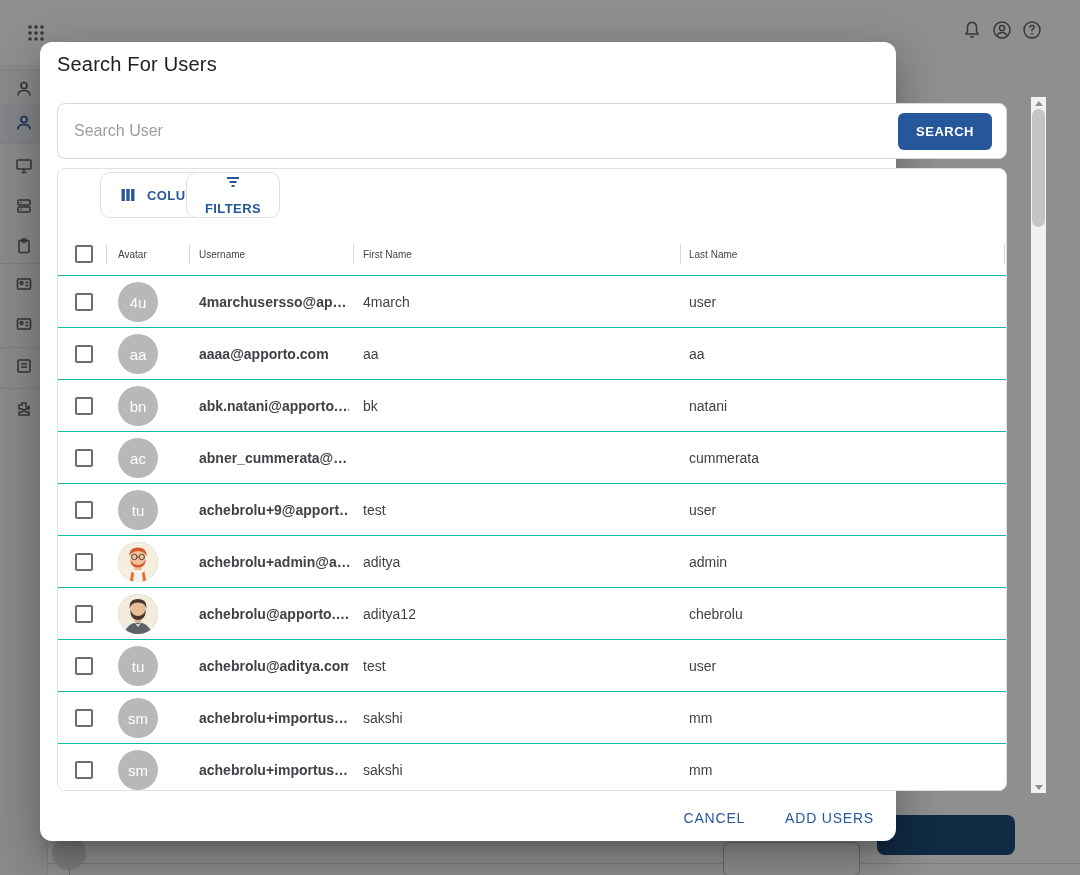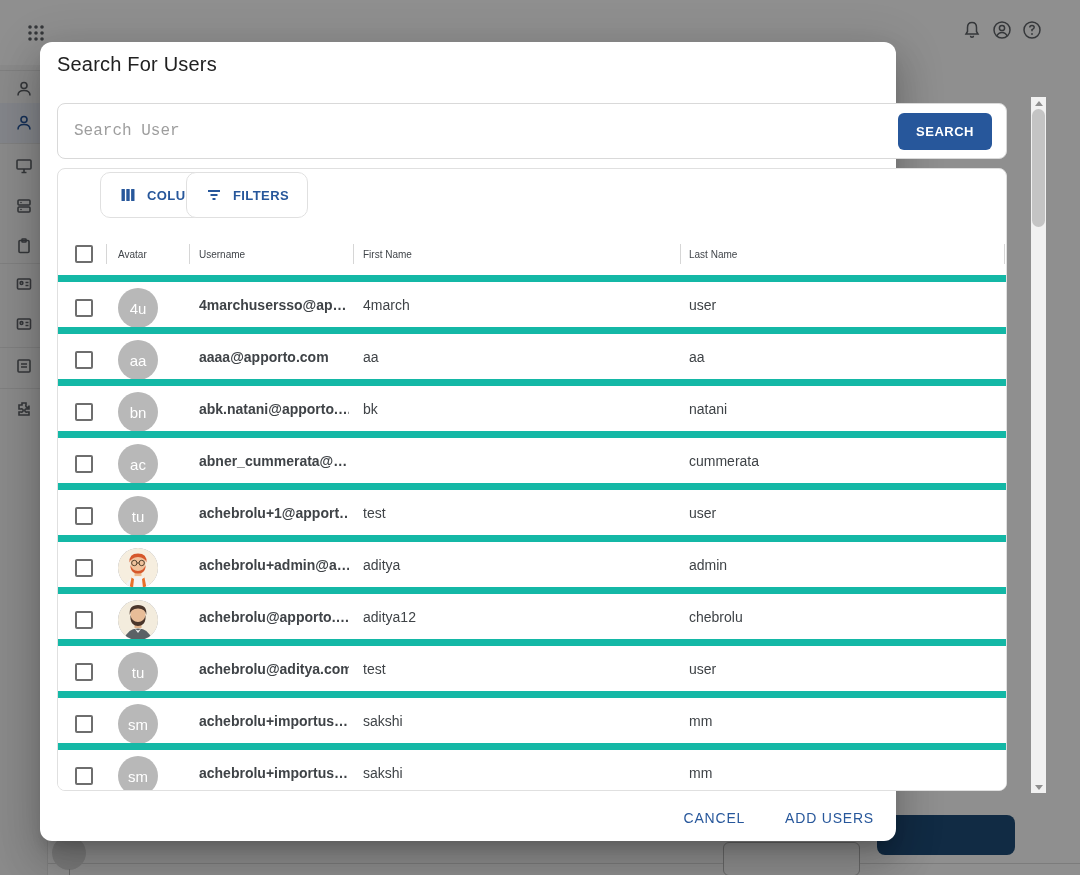--- a/index.html
+++ b/index.html
@@ -36,48 +36,48 @@
   .modal { position:absolute; left:40px; top:42px; width:856px; height:799px;
     background:#ffffff; border-radius:12px; z-index:10;
     box-shadow:0 11px 15px -7px rgba(0,0,0,.2), 0 24px 38px 3px rgba(0,0,0,.14), 0 9px 46px 8px rgba(0,0,0,.12); }
 
   .modal-title { position:absolute; left:17px; top:11px; font-size:20px; font-weight:500;
     color:#212121; letter-spacing:.2px; }
 
   .search-box { position:absolute; left:17px; top:61px; width:950px; height:56px;
     border:1px solid #d9d9d9; border-radius:8px; background:#fff; }
   .search-input { position:absolute; left:16px; top:0; height:54px; width:760px; border:none; outline:none;
-    font-size:16px; color:#333; font-family:Liberation Mono, monospace; background:transparent; }
+    font-size:16px; color:#333; font-family:Liberation Sans, sans-serif; background:transparent; }
   .search-input::placeholder { color:#9e9e9e; }
   .search-btn { position:absolute; right:14px; top:9px; height:37px; padding:0 18px;
     background:#27579b; color:#ffffff; border:none; border-radius:6px;
     font-size:13px; font-weight:bold; letter-spacing:.5px; font-family:"Liberation Sans", sans-serif; cursor:pointer; }
 
   .grid-box { position:absolute; left:17px; top:126px; width:950px; height:623px;
     border:1px solid #e0e0e0; border-radius:8px; background:#fff; overflow:hidden; }
 
   .grid-toolbar { position:relative; height:64px; }
   .tb-btn { position:absolute; top:3px; height:46px; display:flex; align-items:center; gap:10px;
     border:1px solid #e0e0e0; border-radius:10px; background:#fff; padding:0 18px;
     color:#27579b; font-size:13px; font-weight:bold; letter-spacing:.4px;
     font-family:"Liberation Sans", sans-serif; cursor:pointer; }
   .tb-btn svg { width:18px; height:18px; }
   .btn-columns { left:5px;margin-left:37px; }
-  .btn-filters { left:128px; }
+  .btn-filters { left:128px;flex-direction:column; }
 
   .grid-header { position:relative; height:42px; font-size:10px; font-weight:400; color:#41454a; }
   .hdr-label { position:absolute; top:50%; transform:translateY(-50%); }
   .hdr-sep { position:absolute; top:11px; width:1px; height:20px; background:#d6d6d6; }
 
   .cbx { display:block; width:18px; height:18px; border:2px solid #6e6e6e; border-radius:2px;
     background:#fff; cursor:pointer; }
   .hdr-cbx { position:absolute; left:17px; top:12px; }
 
   .grid-rows { position:relative; }
-  .row { position:relative; height:52px; border-top:7px solid #14b8a6; background:#fff; }
+  .row { position:relative; height:52px; border-top:1px solid #14b8a6; background:#fff; }
   .row .cbx { position:absolute; left:17px; top:17px; }
   .avatar { position:absolute; left:60px; top:6px; width:40px; height:40px; border-radius:50%;
     overflow:hidden; background:#b8b8b8; display:flex; align-items:center; justify-content:center; }
   .avatar .init { color:#ffffff; font-size:15px; }
   .avatar svg { width:40px; height:40px; display:block; }
   .cell { position:absolute; top:50%; transform:translateY(-50%); font-size:14px; color:#3f4347;
     white-space:nowrap; overflow:hidden; }
   .c-user  { left:141px; width:150px;font-weight:bold; }
   .c-first { left:305px; width:300px; }
   .c-last  { left:631px; width:300px; }
@@ -266,21 +266,21 @@
           </span>
     <span class="cell c-user">abner_cummerata@…</span>
     <span class="cell c-last">cummerata</span>
   </div>
 
   <div class="row">
     <span class="cbx"></span>
     <span class="avatar">
             <span class="init">tu</span>
           </span>
-    <span class="cell c-user">achebrolu+1@apport…</span>
+    <span class="cell c-user">achebrolu+9@apport…</span>
     <span class="cell c-first">test</span>
     <span class="cell c-last">user</span>
   </div>
 
   <div class="row">
     <span class="cbx"></span>
     <span class="avatar">
             <svg viewBox="0 0 40 40">
               <circle cx="20" cy="20" r="20" fill="#f6eedf"></circle>
               <path d="M7 40 Q10 28.5 20 28.5 Q30 28.5 33 40 Z" fill="#f3f3f3"></path>

